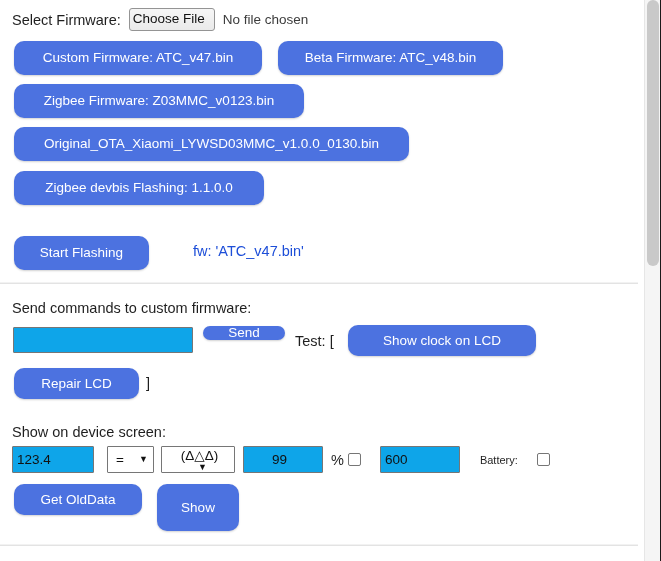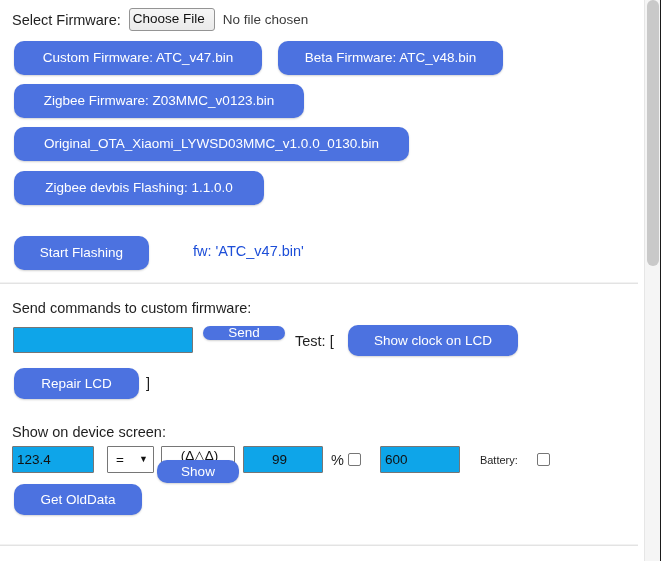--- a/index.html
+++ b/index.html
@@ -184,21 +184,21 @@
     position: absolute;
     left: 295px;
     top: 333px;
     font-size: 14.5px;
     color: #1f1f1f;
   }
   #btn-showclock {
     position: absolute;
     left: 348px;
     top: 325px;
-    width: 170px;
+    width: 188px;
     height: 31px;
   }
   #btn-repair {
     position: absolute;
     left: 14px;
     top: 368px;
     width: 125px;
     height: 31px;
   }
   #test-close {
@@ -276,23 +276,23 @@
   #btn-getold {
     position: absolute;
     left: 14px;
     top: 484px;
     width: 128px;
     height: 31px;
   }
   #btn-show {
     position: absolute;
     left: 157px;
-    top: 460px;
+    top: 484px;
     width: 82px;
-    height: 23px;
+    height: 47px;
   }
 </style>
 </head>
 <body>
 
 <div class="page">
   <div class="content">
 
     <div class="file-row">
       <span class="label-text">Select Firmware:</span>

